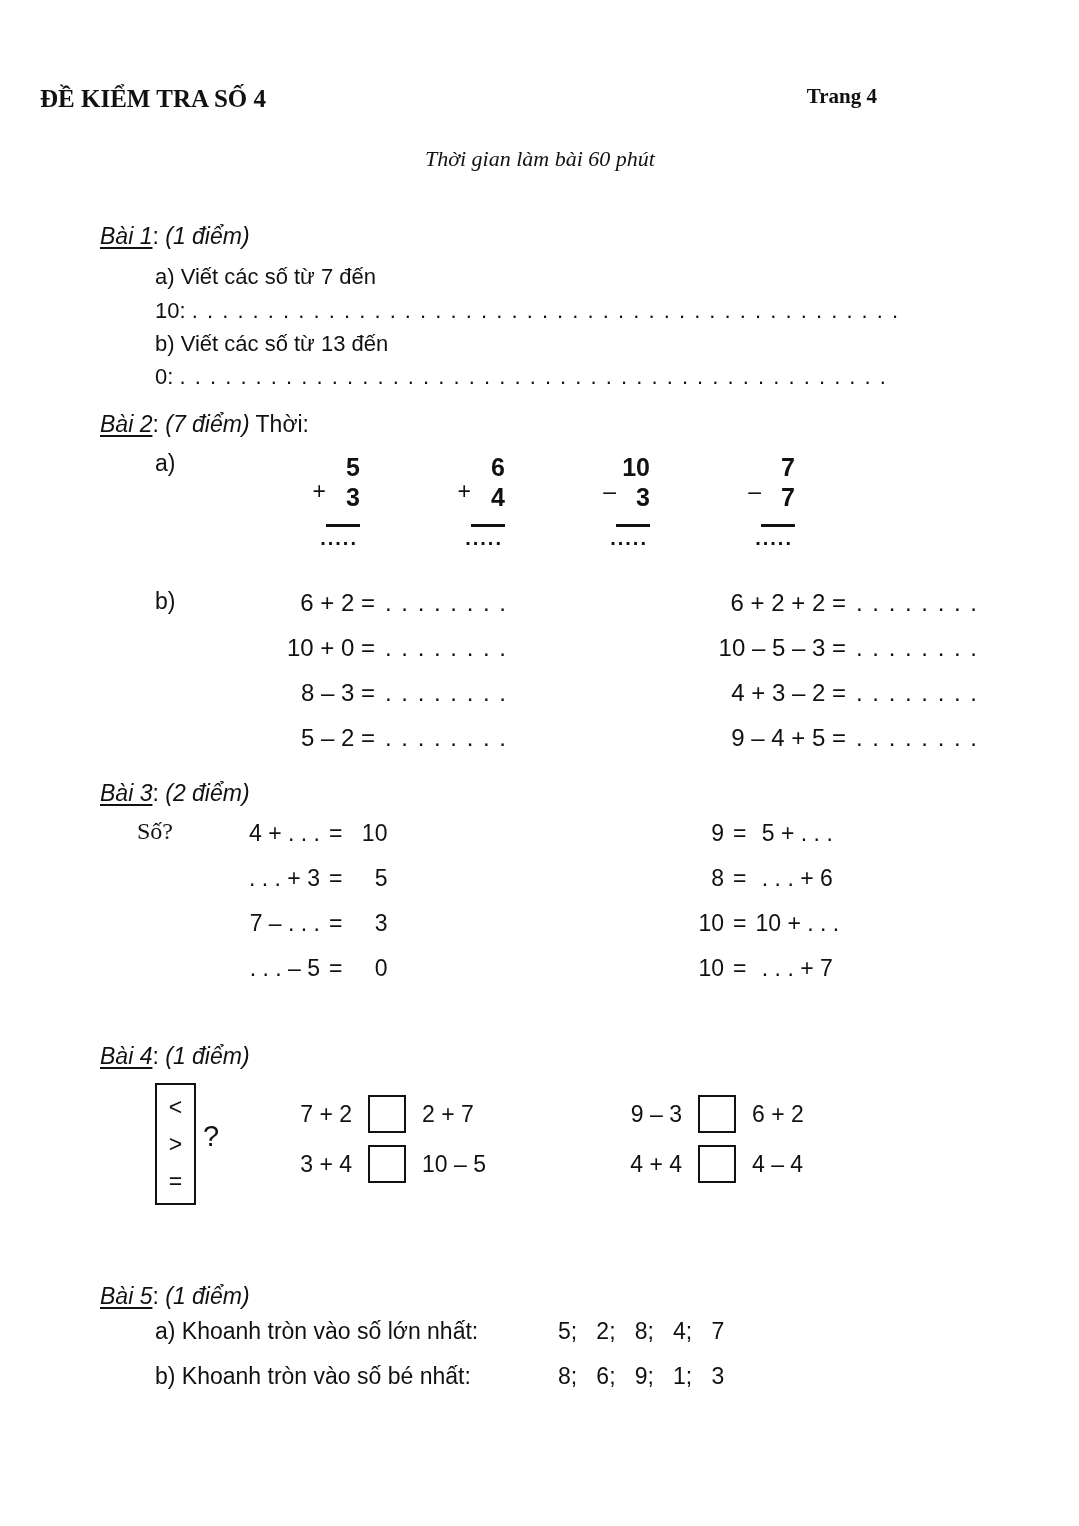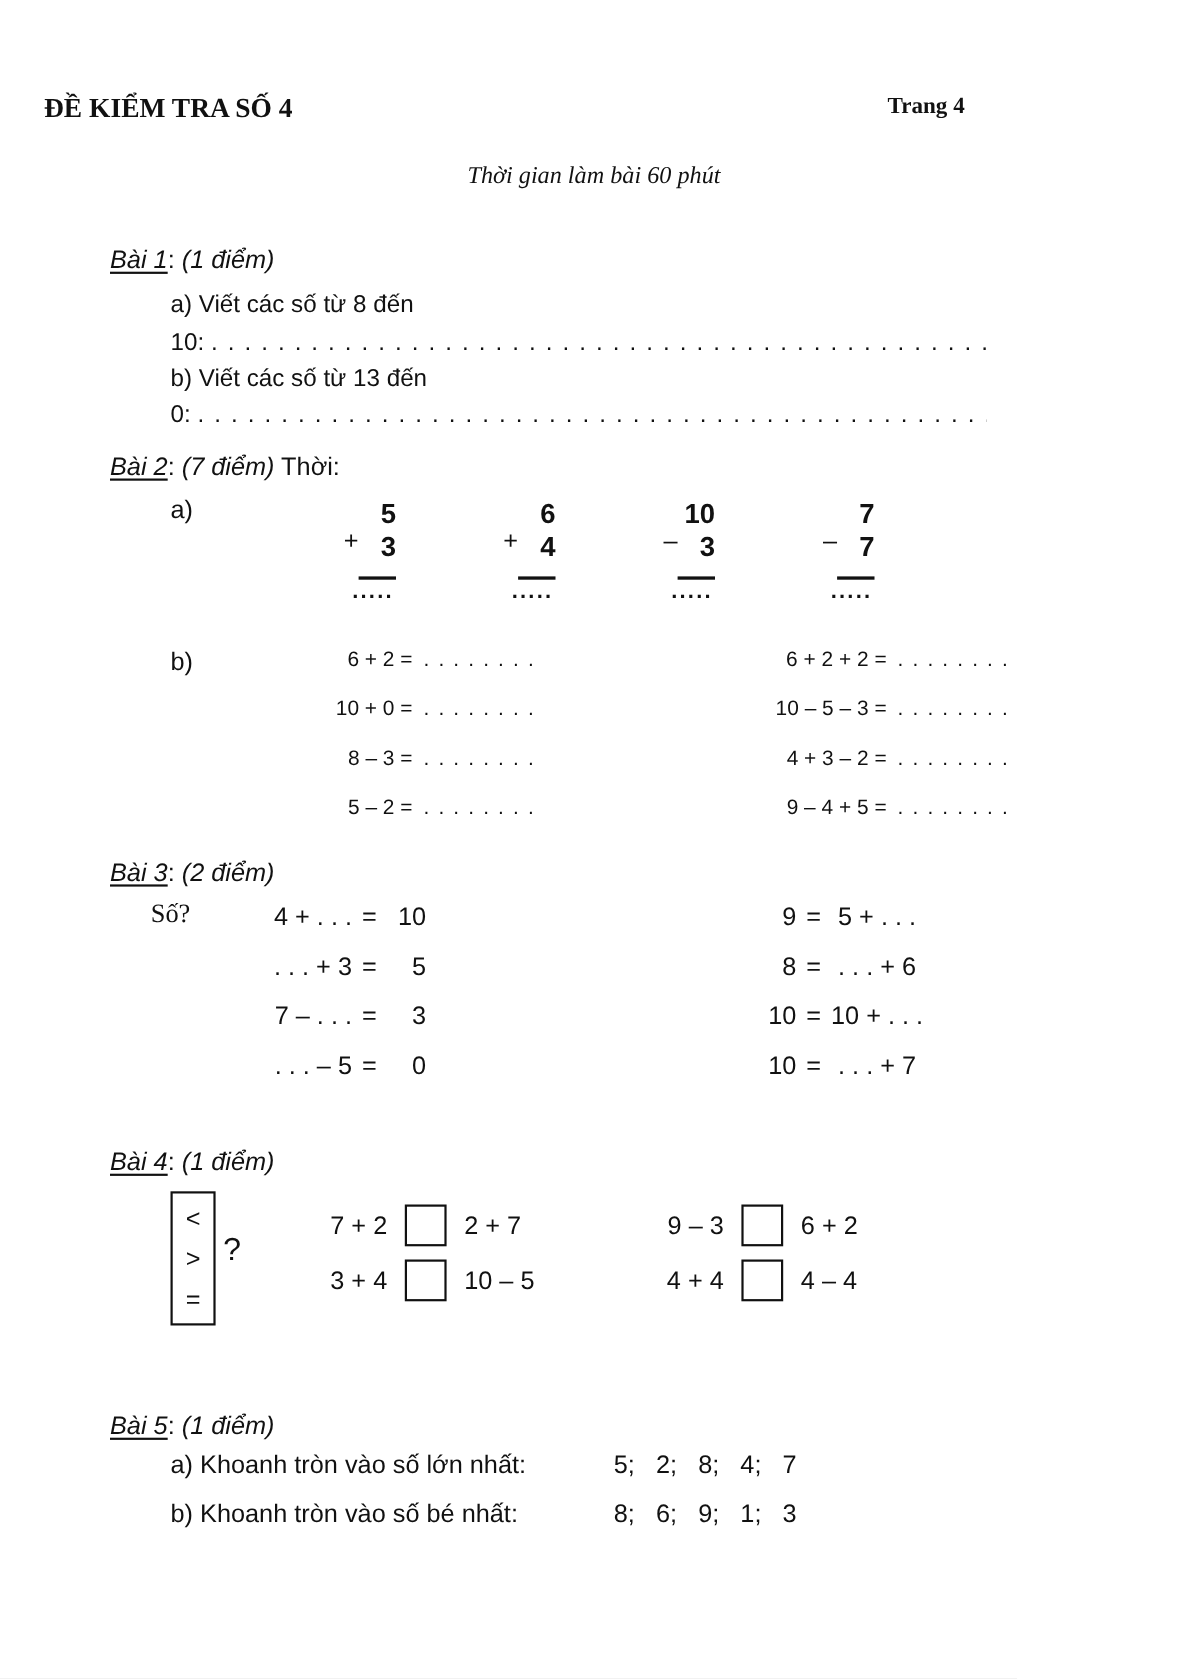--- a/index.html
+++ b/index.html
@@ -35,22 +35,22 @@
   .vrow{position:absolute;left:300px;top:452px;display:flex;gap:85px;}
   .vp{position:relative;display:flex;flex-direction:column;align-items:flex-end;width:60px;}
   .vop{position:absolute;right:34px;top:26px;font-size:23px;}
   .vnum{font-weight:bold;font-size:25px;line-height:30px;}
   .vline{width:34px;border-top:3px solid #111;margin-top:12px;}
   .vdots{font-size:20px;font-weight:bold;letter-spacing:2px;line-height:20px;margin-top:1px;margin-right:2px;}
 
   
   .eqtable{position:absolute;top:589px;}
   .left-tbl{left:225px;}
-  .right-tbl{left:626px;}
-  .eqrow{height:45px;display:flex;align-items:flex-start;font-size:19px;}
+  .right-tbl{left:666px;}
+  .eqrow{height:45px;display:flex;align-items:flex-start;font-size:24px;}
   .expr{display:inline-block;text-align:right;white-space:pre;}
   .left-tbl .expr{width:150px;}
   .right-tbl .expr{width:180px;}
   .adots{padding-left:10px;letter-spacing:1.5px;}
 
   
   .so-label{position:absolute;left:137px;top:818px;font-family:"Liberation Serif",serif;font-size:24px;}
   .b3tbl{position:absolute;top:820px;}
   .b3row{height:45px;display:flex;align-items:flex-start;font-size:23px;}
   .b3row .lhs{display:inline-block;text-align:right;white-space:pre;}
@@ -62,21 +62,21 @@
   .b3-right{left:688px;}
   .b3-right .lhs{width:36px;}
 
   
   .symbox{position:absolute;left:155px;top:1083px;width:37px;height:104px;border:2px solid #111;
           display:flex;flex-direction:column;align-items:center;justify-content:space-between;
           padding:7px 0;font-size:23px;line-height:30px;}
   .qmark{position:absolute;left:203px;top:1120px;font-size:29px;}
   .cmpgrp{position:absolute;top:1093px;display:flex;flex-direction:column;gap:8px;}
   .grp1{left:270px;}
-  .grp2{left:576px;}
+  .grp2{left:600px;}
   .cmprow{display:flex;align-items:center;height:42px;font-size:23px;}
   .lexpr{display:inline-block;width:82px;text-align:right;white-space:pre;}
   .cmpbox{display:inline-block;width:34px;height:34px;border:2px solid #111;margin:0 16px;background:#fff;}
   .rexpr{display:inline-block;white-space:pre;}
 
   
   .b5row{position:absolute;left:155px;display:flex;font-size:23px;}
   .b5label{display:inline-block;width:403px;}
   .b5nums{white-space:pre;}
 </style>
@@ -85,21 +85,21 @@
 
 <div class="page">
 
   <div class="trang">Trang 4</div>
   <div class="title-line" style="top:85px">ĐỀ KIỂM TRA SỐ 4</div>
   <div class="duration" style="top:146px">Thời gian làm bài 60 phút</div>
 
   <div class="bai-head" style="top:223px"><span class="u">Bài 1</span><span>:</span>
     <span class="i">(1 điểm)</span>
   </div>
-  <div class="body-line" style="top:264px">a) Viết các số từ 8 đến</div>
+  <div class="body-line" style="top:264px">a) Viết các số từ 7 đến</div>
   <div class="fill-wrap" style="top:298px"><span>10:</span> <span class="fill">. . . . . . . . . . . . . . . . . . . . . . . . . . . . . . . . . . . . . . . . . . . . . . . . . . . . . .</span></div>
   <div class="body-line" style="top:331px">b) Viết các số từ 13 đến</div>
   <div class="fill-wrap" style="top:364px"><span>0:</span> <span class="fill">. . . . . . . . . . . . . . . . . . . . . . . . . . . . . . . . . . . . . . . . . . . . . . . . . . . . . .</span></div>
 
   <div class="bai-head" style="top:411px"><span class="u">Bài 2</span><span>:</span>
     <span class="i">(7 điểm)</span>
     <span>Thời:</span>
   </div>
 
   <div class="plabel" style="top:450px">a)</div>

